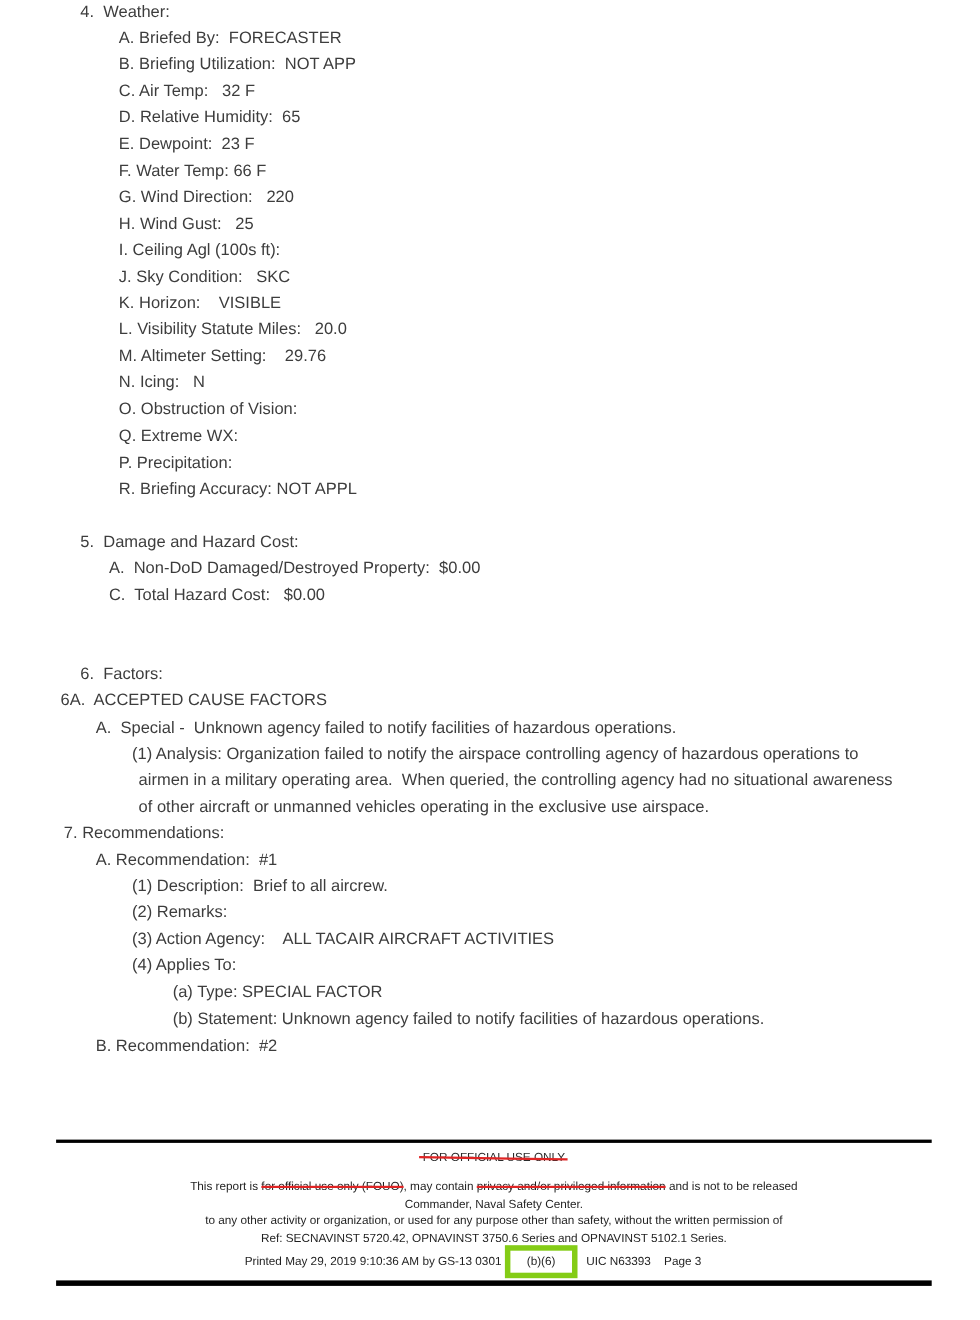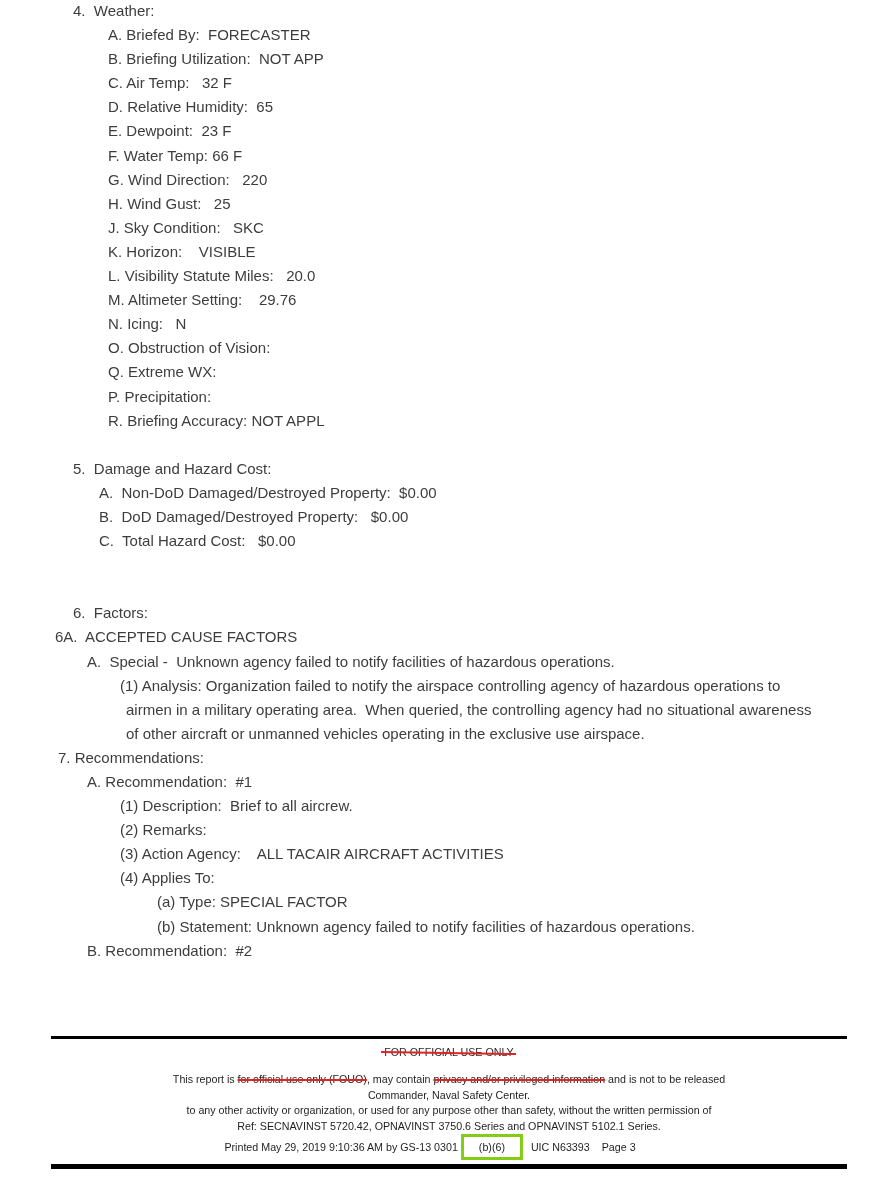--- a/index.html
+++ b/index.html
@@ -53,54 +53,54 @@
   }
 
   .printed-row {
     position:absolute; top:1133px; left:51px; width:796px; height:28px;
     display:flex; align-items:center; justify-content:center;
     transform:translateX(-19px);
     color:#1f1f1f; font-size:10.7px; white-space:pre;
   }
   .redaction-box {
     display:inline-flex; align-items:center; justify-content:center;
-    border:3px solid #84cc16;
+    border:5px solid #84cc16;
     min-width:44px; height:17px; padding:1px 6px 2px 6px;
     margin-left:3px; margin-right:8px;
   }
   .uic-label { margin-right:12px; }
 </style>
 </head>
 <body>
 
 <div class="page">
 
   <div class="doc-content">
       <div class="line l0">4.  Weather:</div>
       <div class="line lA4">A. Briefed By:  FORECASTER</div>
       <div class="line lA4">B. Briefing Utilization:  NOT APP</div>
       <div class="line lA4">C. Air Temp:   32 F</div>
       <div class="line lA4">D. Relative Humidity:  65</div>
       <div class="line lA4">E. Dewpoint:  23 F</div>
       <div class="line lA4">F. Water Temp: 66 F</div>
       <div class="line lA4">G. Wind Direction:   220</div>
       <div class="line lA4">H. Wind Gust:   25</div>
+      <div class="line lA4">I. Ceiling Agl (100s ft):</div>
       <div class="line lA4">J. Sky Condition:   SKC</div>
       <div class="line lA4">K. Horizon:    VISIBLE</div>
       <div class="line lA4">L. Visibility Statute Miles:   20.0</div>
       <div class="line lA4">M. Altimeter Setting:    29.76</div>
       <div class="line lA4">N. Icing:   N</div>
       <div class="line lA4">O. Obstruction of Vision:</div>
       <div class="line lA4">Q. Extreme WX:</div>
       <div class="line lA4">P. Precipitation:</div>
       <div class="line lA4">R. Briefing Accuracy: NOT APPL</div>
       <div class="line l0"></div>
       <div class="line l0">5.  Damage and Hazard Cost:</div>
       <div class="line lA5">A.  Non-DoD Damaged/Destroyed Property:  $0.00</div>
-      <div class="line lA5">B.  DoD Damaged/Destroyed Property:   $0.00</div>
       <div class="line lA5">C.  Total Hazard Cost:   $0.00</div>
       <div class="line l0"></div>
       <div class="line l0"></div>
       <div class="line l0">6.  Factors:</div>
       <div class="line l6a">6A.  ACCEPTED CAUSE FACTORS</div>
       <div class="line lA">A.  Special -  Unknown agency failed to notify facilities of hazardous operations.</div>
       <div class="line ln">(1) Analysis: Organization failed to notify the airspace controlling agency of hazardous operations to</div>
       <div class="line lnc">airmen in a military operating area.  When queried, the controlling agency had no situational awareness</div>
       <div class="line lnc">of other aircraft or unmanned vehicles operating in the exclusive use airspace.</div>
       <div class="line l7">7. Recommendations:</div>

